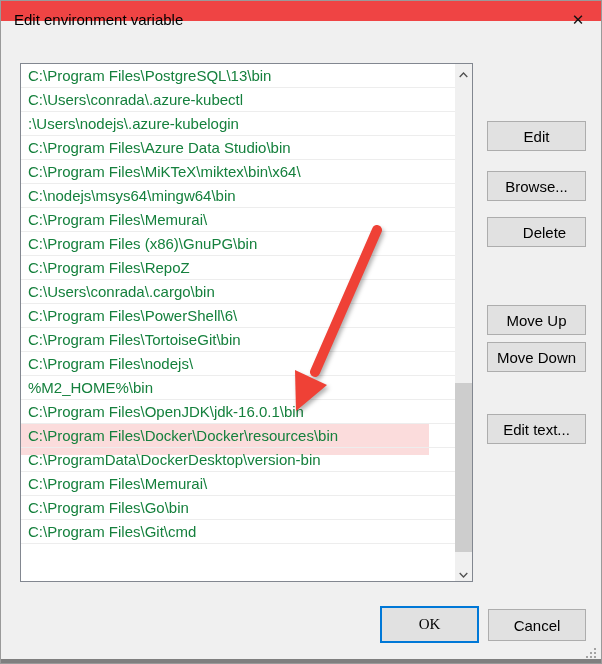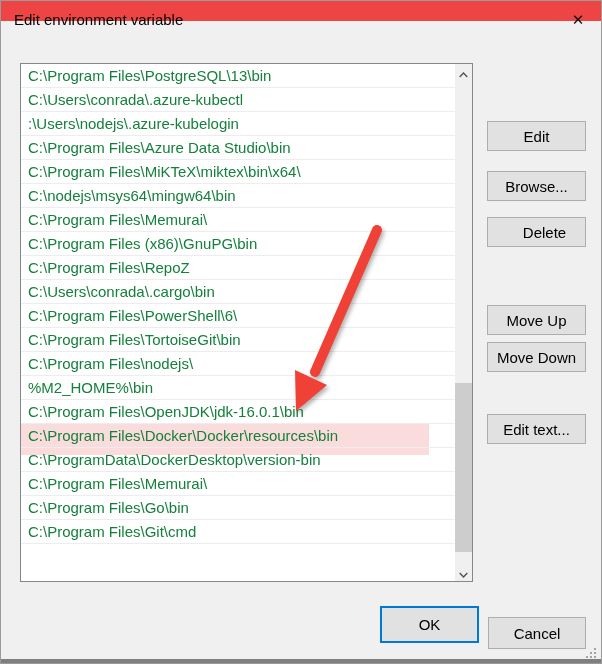--- a/index.html
+++ b/index.html
@@ -71,23 +71,24 @@
   .btn-new{top:66px;}
   .btn-edit{top:120px;}
   .btn-browse{top:170px;}
   .btn-delete{top:216px;padding-left:16px;}
   .btn-moveup{top:304px;}
   .btn-movedown{top:341px;}
   .btn-edittext{top:413px;}
   .btn-ok{
     left:379px;top:605px;width:99px;height:37px;
     border:2px solid #0078d7;
+    font-family:Liberation Serif, serif;
   }
   .btn-cancel{
-    left:487px;top:608px;width:98px;height:32px;margin-top:8px;
+    left:487px;top:608px;width:98px;height:32px;
   }
   .arrow-svg{
     position:absolute;left:0;top:0;z-index:10;pointer-events:none;
     filter:drop-shadow(2px 3px 2px rgba(0,0,0,0.30));
   }
   .resize-grip{
     position:absolute;right:4px;bottom:6px;width:12px;height:12px;
   }
   .bottom-strip{
     position:absolute;left:0;bottom:0;width:100%;height:4px;

